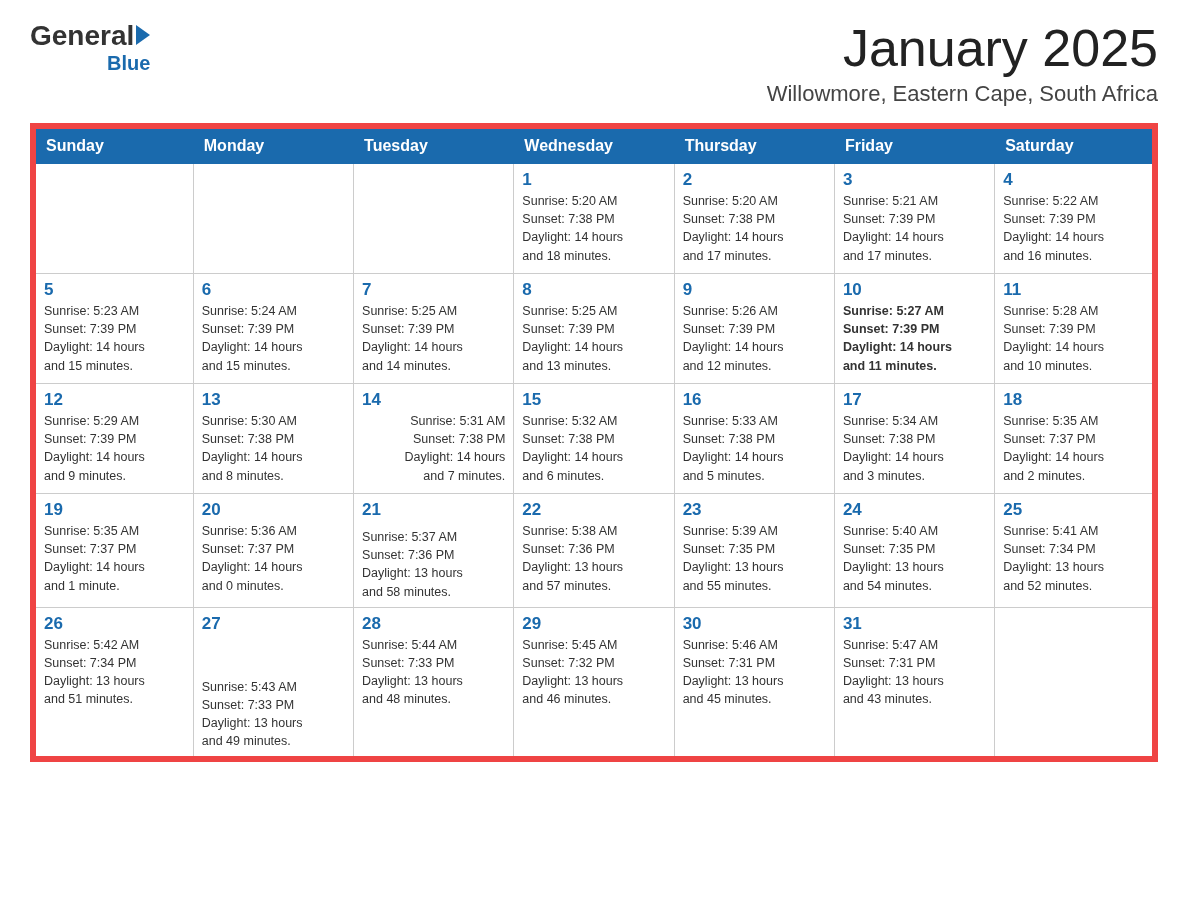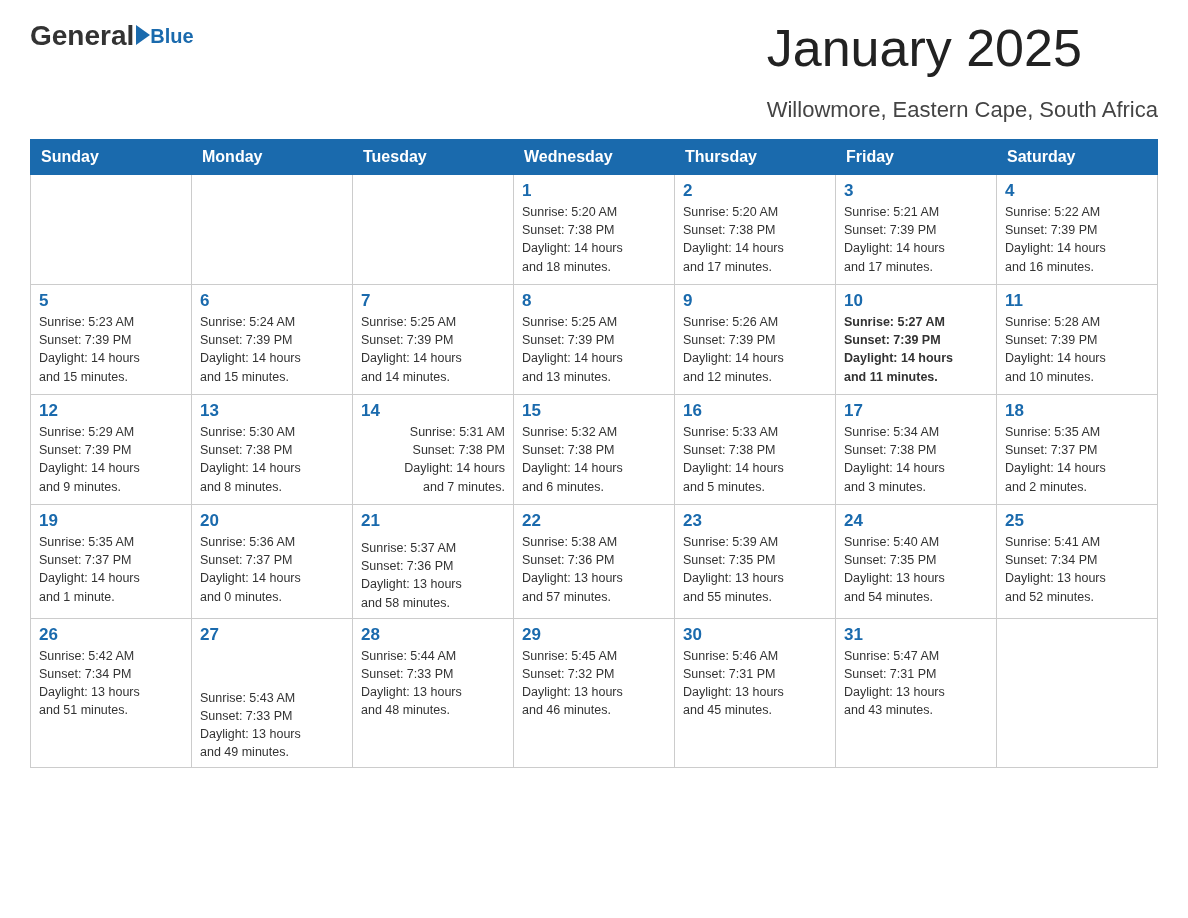--- a/index.html
+++ b/index.html
@@ -11,48 +11,48 @@
       min-height: 918px;
     }
     .header {
       display: flex;
       justify-content: space-between;
       align-items: flex-start;
       margin-bottom: 16px;
     }
     .logo {
       display: flex;
-      flex-direction: row;
-      align-items: center;
+      flex-direction: column;
+      align-items: flex-end;
     }
     .logo-blue {
       font-size: 20px;
       font-weight: bold;
       color: #1a6aad;
       display: flex;
       align-items: center;
     }
     .title-section {
-      text-align: left;
+      text-align: right;
     }
     .month-title {
       font-size: 52px;
       font-weight: normal;
       color: #222;
       line-height: 1.1;
     }
     .location {
       font-size: 22px;
       color: #444;
-      margin-top: 20px;
+      margin-top: 4px;
     }
     .calendar {
       width: 100%;
       border-collapse: collapse;
-      border: 1px solid #ef4444;
+      border: 6px solid #ef4444;
     }
     .calendar th {
       background-color: #1a6aad;
       color: #fff;
       font-size: 16px;
       font-weight: bold;
       padding: 8px 10px;
       text-align: left;
       border: 1px solid #1a6aad;
     }

